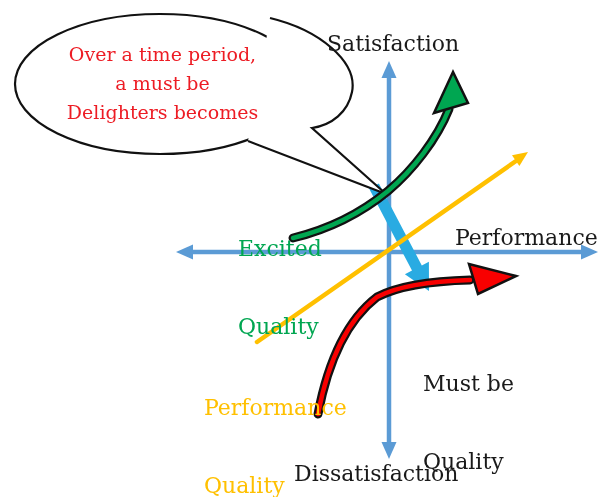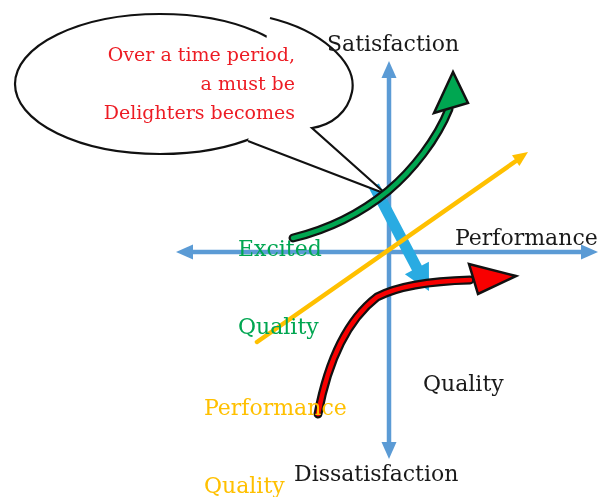--- a/index.html
+++ b/index.html
@@ -20,21 +20,21 @@
   #diagram-svg{position:absolute;left:0;top:0;}
   .lbl{position:absolute;white-space:pre;line-height:26px;font-size:22px;color:var(--text-black);}
   .lbl div{white-space:pre;}
   #satisfaction-label{left:327px;top:31px;}
   #performance-axis-label{left:455px;top:225px;}
   #dissatisfaction-label{left:294px;top:461px;}
   #must-be-label{left:423px;top:319px;}
   #excited-label{left:238px;top:184px;color:var(--excited-green);}
   #performance-quality-label{left:204px;top:343px;color:var(--performance-yellow);}
   #callout-text{
-    position:absolute;left:30px;top:40px;width:265px;text-align:right;
+    position:absolute;left:30px;top:40px;width:265px;text-align:center;
     font-size:19px;line-height:29px;color:var(--callout-text-red);
   }
   .axis-line{stroke:var(--axis-blue);stroke-width:4.5;fill:none;}
   .axis-head{fill:var(--axis-blue);stroke:none;}
   .curve-under{stroke:var(--outline-black);stroke-width:9;fill:none;stroke-linecap:round;}
   .green-over{stroke:var(--excited-green);stroke-width:4.5;fill:none;stroke-linecap:round;}
   .red-over{stroke:var(--must-be-red);stroke-width:4.5;fill:none;stroke-linecap:round;}
   .green-head{fill:var(--excited-green);stroke:var(--outline-black);stroke-width:2.5;stroke-linejoin:miter;}
   .red-head{fill:var(--must-be-red);stroke:var(--outline-black);stroke-width:2.5;stroke-linejoin:miter;}
   .yellow-line{stroke:var(--performance-yellow);stroke-width:4.5;fill:none;stroke-linecap:round;}
@@ -91,20 +91,21 @@
   <div class="lbl" id="performance-axis-label">Performance</div>
 
   <div class="lbl" id="dissatisfaction-label">Dissatisfaction</div>
 
   <div class="lbl" id="excited-label">
     <div>Excited</div>
     <div>Quality</div>
   </div>
 
   <div class="lbl" id="must-be-label">
+    <div>Must be</div>
     <div>Quality</div>
   </div>
 
   <div class="lbl" id="performance-quality-label">
     <div>Performance</div>
     <div>Quality</div>
   </div>
 
   <div id="callout-text">
     <div>Over a time period,</div>

